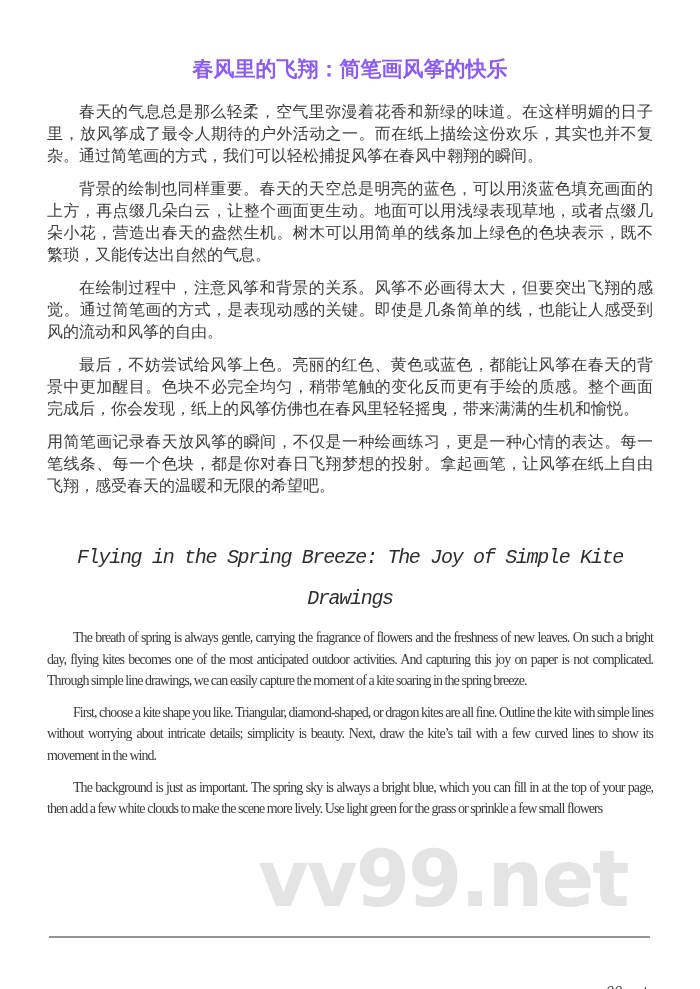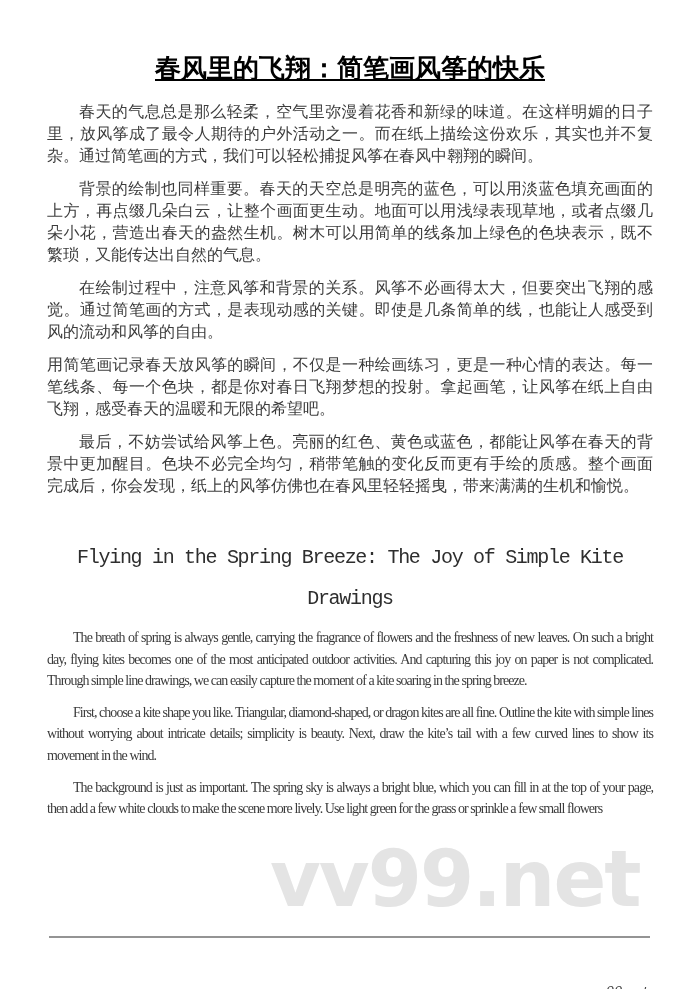--- a/index.html
+++ b/index.html
@@ -9,64 +9,64 @@
     font-family: "Liberation Serif", serif;
   }
   .page {
     position: relative;
     width: 700px; height: 989px;
     background: #ffffff;
     overflow: hidden;
   }
   .watermark {
     position: absolute;
-    left: 270px; top: 840px;
+    left: 258px; top: 840px;
     font-family: "DejaVu Sans", sans-serif;
     font-weight: bold;
     font-size: 78px;
     line-height: 1;
     letter-spacing: -2px;
     color: #e4e4e4;
     z-index: 0;
     user-select: none;
   }
   .content {
     position: relative;
     z-index: 1;
     padding: 54px 47px 0 47px;
   }
   .cn-title {
     font-family: "Liberation Serif", serif;
     font-weight: bold;
-    font-size: 26px;
+    font-size: 21px;
     line-height: 30px;
-    color: #000000;
+    color: #8b5cf6;
     text-align: center;
     margin: 0 0 17px 0;
-    text-decoration: underline;
   }
   .cn-para {
     font-family: "Liberation Serif", serif;
     font-size: 16px;
     line-height: 22px;
     color: #3c3c3c;
     text-align: justify;
     text-indent: 2em;
     margin: 0 0 11px 0;
   }
   .cn-para.no-indent { text-indent: 0; }
   .en-title {
     font-family: "Liberation Mono", "DejaVu Sans Mono", monospace;
     font-weight: normal;
     font-size: 20px;
     letter-spacing: -1.3px;
     line-height: 41px;
     color: #2e2e2e;
     text-align: center;
     margin: 40px 0 8px 0;
+    font-style: italic;
   }
   .en-para {
     font-family: Liberation Serif, serif;
     font-size: 14px;
     letter-spacing: -0.95px;
     line-height: 21.6px;
     color: #3c3c3c;
     text-align: justify;
     text-indent: 26px;
     margin: 0 0 10px 0;
@@ -99,23 +99,23 @@
 
     <h1 class="cn-title">春风里的飞翔：简笔画风筝的快乐</h1>
 
     <p class="cn-para">春天的气息总是那么轻柔，空气里弥漫着花香和新绿的味道。在这样明媚的日子里，放风筝成了最令人期待的户外活动之一。而在纸上描绘这份欢乐，其实也并不复杂。通过简笔画的方式，我们可以轻松捕捉风筝在春风中翱翔的瞬间。</p>
 
 
     <p class="cn-para">背景的绘制也同样重要。春天的天空总是明亮的蓝色，可以用淡蓝色填充画面的上方，再点缀几朵白云，让整个画面更生动。地面可以用浅绿表现草地，或者点缀几朵小花，营造出春天的盎然生机。树木可以用简单的线条加上绿色的色块表示，既不繁琐，又能传达出自然的气息。</p>
 
     <p class="cn-para">在绘制过程中，注意风筝和背景的关系。风筝不必画得太大，但要突出飞翔的感觉。通过简笔画的方式，是表现动感的关键。即使是几条简单的线，也能让人感受到风的流动和风筝的自由。</p>
 
+    <p class="cn-para">最后，不妨尝试给风筝上色。亮丽的红色、黄色或蓝色，都能让风筝在春天的背景中更加醒目。色块不必完全均匀，稍带笔触的变化反而更有手绘的质感。整个画面完成后，你会发现，纸上的风筝仿佛也在春风里轻轻摇曳，带来满满的生机和愉悦。</p>
+
     <p class="cn-para no-indent">用简笔画记录春天放风筝的瞬间，不仅是一种绘画练习，更是一种心情的表达。每一笔线条、每一个色块，都是你对春日飞翔梦想的投射。拿起画笔，让风筝在纸上自由飞翔，感受春天的温暖和无限的希望吧。</p>
-
-    <p class="cn-para">最后，不妨尝试给风筝上色。亮丽的红色、黄色或蓝色，都能让风筝在春天的背景中更加醒目。色块不必完全均匀，稍带笔触的变化反而更有手绘的质感。整个画面完成后，你会发现，纸上的风筝仿佛也在春风里轻轻摇曳，带来满满的生机和愉悦。</p>
 
     <h2 class="en-title">Flying in the Spring Breeze: The Joy of Simple Kite Drawings</h2>
 
     <p class="en-para">The breath of spring is always gentle, carrying the fragrance of flowers and the freshness of new leaves. On such a bright day, flying kites becomes one of the most anticipated outdoor activities. And capturing this joy on paper is not complicated. Through simple line drawings, we can easily capture the moment of a kite soaring in the spring breeze.</p>
 
     <p class="en-para">First, choose a kite shape you like. Triangular, diamond-shaped, or dragon kites are all fine. Outline the kite with simple lines without worrying about intricate details; simplicity is beauty. Next, draw the kite’s tail with a few curved lines to show its movement in the wind.</p>
 
     <p class="en-para">The background is just as important. The spring sky is always a bright blue, which you can fill in at the top of your page, then add a few white clouds to make the scene more lively. Use light green for the grass or sprinkle a few small flowers</p>
 
   </div>

